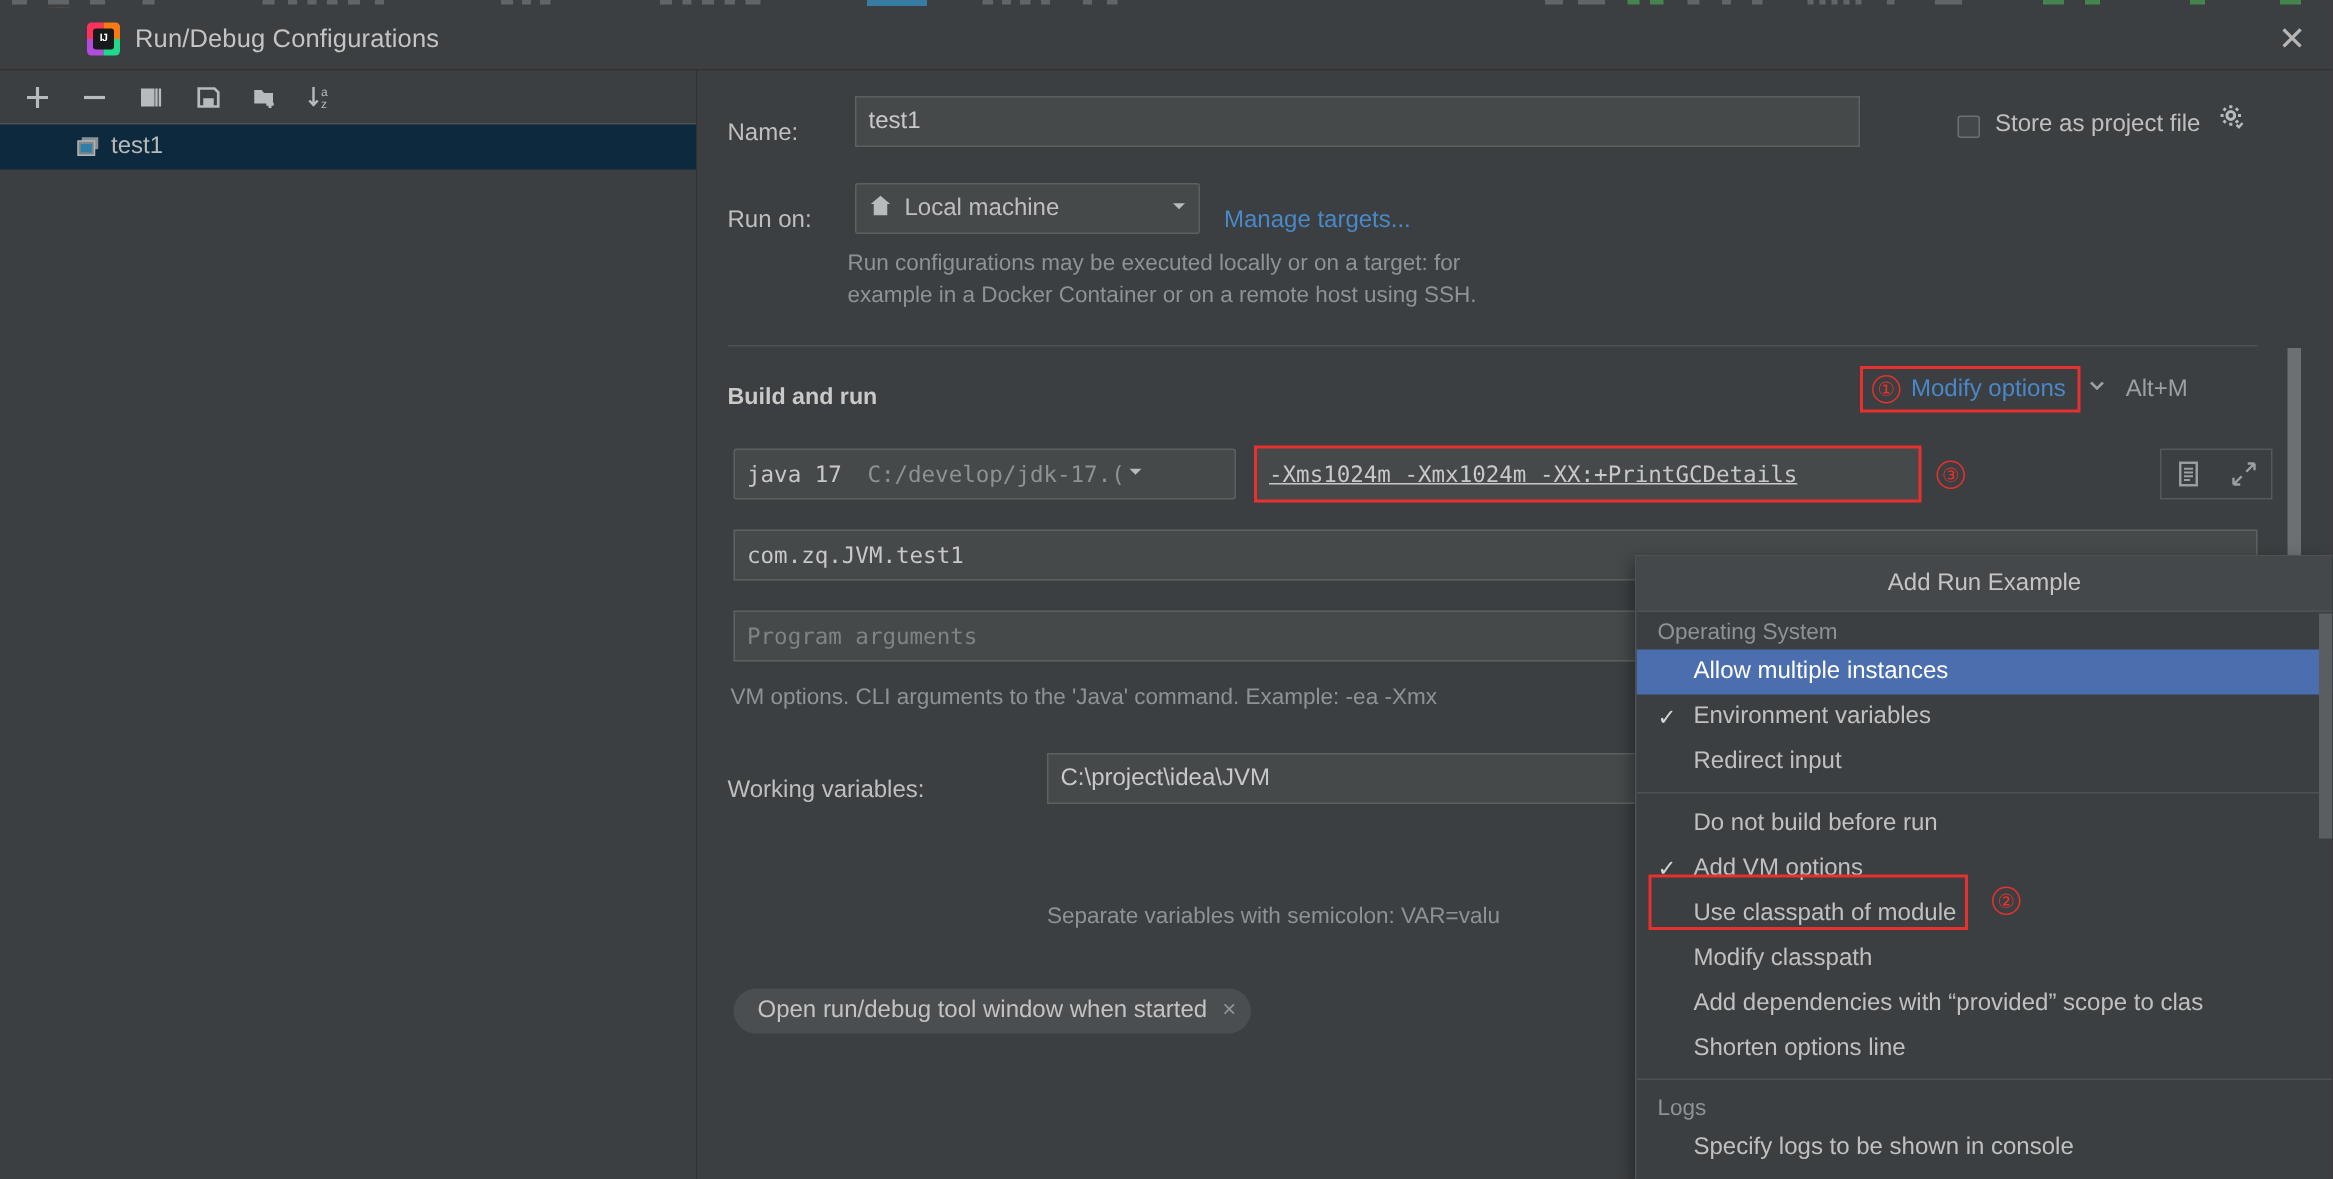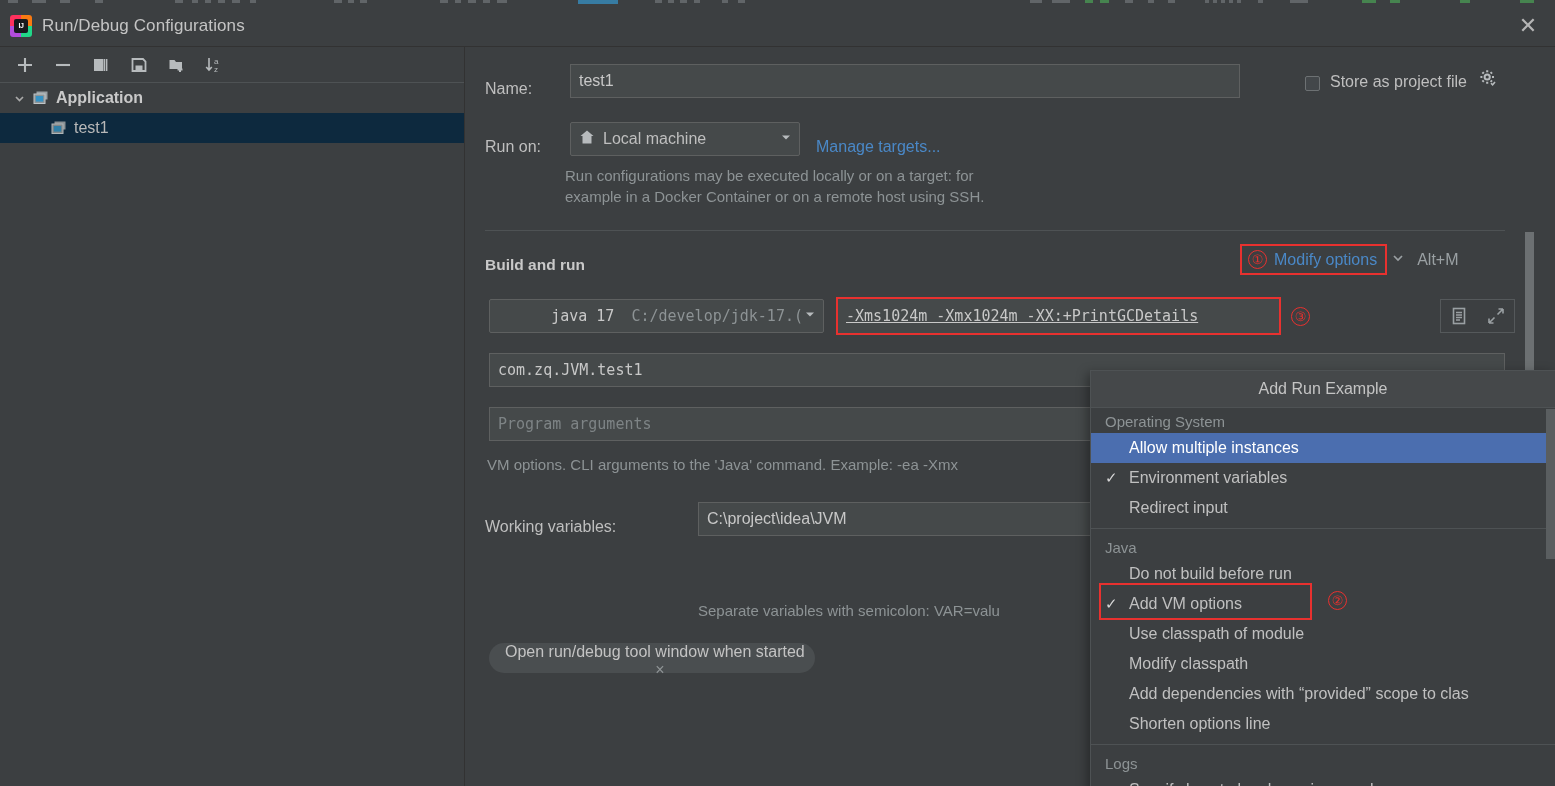--- a/index.html
+++ b/index.html
@@ -32,21 +32,21 @@
   
   .dialog {
     position:absolute; left:0; top:5px; width:1555px; height:781px;
     background:#3c3f41;
   }
 
   
   .titlebar {
     position:relative; height:42px; background:#3c3f41;
     border-bottom:1px solid #323232;
-    display:flex; align-items:center;
+    display:flex; align-items:center;padding-left:48px;
   }
   .ij-logo {
     width:22px; height:22px; margin-left:10px; margin-right:10px;
     position:relative; flex:0 0 auto;
   }
   .ij-logo .q { position:absolute; width:11px; height:11px; }
   .ij-logo .q1 { left:0; top:0; background:#fe315d; border-radius:3px 0 0 0;}
   .ij-logo .q2 { left:11px; top:0; background:#f97a12; border-radius:0 3px 0 0;}
   .ij-logo .q3 { left:0; top:11px; background:#b24cdb; border-radius:0 0 0 3px;}
   .ij-logo .q4 { left:11px; top:11px; background:#21d789; border-radius:0 0 3px 0;}
@@ -302,35 +302,20 @@
             <span>
               <svg width="20" height="18" viewBox="0 0 20 18">
                 <path d="M4 2v12M1.2 11l2.8 3 2.8-3" stroke="#b7bbbd" stroke-width="1.6" fill="none"></path>
                 <text x="9" y="8" font-size="8" fill="#b7bbbd" font-family="Liberation Sans, sans-serif">a</text>
                 <text x="9" y="16" font-size="8" fill="#b7bbbd" font-family="Liberation Sans, sans-serif">z</text>
               </svg>
             </span>
           </div>
         </div>
 
-        <div class="tree-row group">
-          <span class="chev">
-            <svg width="13" height="13" viewBox="0 0 13 13">
-                <path d="M3 5l3.5 3.5L10 5" stroke="#a9a9a9" stroke-width="1.7" fill="none"></path>
-              </svg>
-          </span>
-          <span class="node-icon">
-            <svg width="16" height="16" viewBox="0 0 16 16">
-              <rect x="3.5" y="1.5" width="11" height="8" fill="#9aa0a3"></rect>
-              <rect x="1" y="4" width="11" height="9.5" fill="#8d9497" stroke="#c0c5c7" stroke-width="1"></rect>
-              <rect x="2.8" y="6" width="7.4" height="5.6" fill="#3592c4"></rect>
-            </svg>
-          </span>
-          <span class="label">Application</span>
-        </div>
 
         <div class="tree-row child selected">
           <span class="node-icon">
             <svg width="16" height="16" viewBox="0 0 16 16">
               <rect x="3.5" y="1.5" width="11" height="8" fill="#8a9194"></rect>
               <rect x="1" y="4" width="11" height="9.5" fill="#7f8689" stroke="#b0b6b8" stroke-width="1"></rect>
               <rect x="2.8" y="6" width="7.4" height="5.6" fill="#2e7fa8"></rect>
             </svg>
           </span>
           <span class="label">test1</span>
@@ -394,21 +379,21 @@
             <span class="link">Modify options</span>
           </div>
           <span style="margin-left:4px;">
             <svg width="14" height="14" viewBox="0 0 14 14">
                 <path d="M3 5l4 4 4-4" stroke="#9aa0a3" stroke-width="1.7" fill="none"></path>
               </svg>
           </span>
           <span class="hint" style="margin-left:12px; font-size:16px; color:#9aa0a3;">Alt+M</span>
         </div>
 
-        <div class="combo" style="position:absolute; left:24px; top:252px; width:335px; justify-content:flex-end;">
+        <div class="combo" style="position:absolute; left:24px; top:252px; width:335px; justify-content:flex-start;">
           <span style="font-family:'DejaVu Sans Mono', monospace; font-size:15px; color:#c8c8c8;">
             <span>java 17</span>
             <span style="color:#8d9395; margin-left:8px;">C:/develop/jdk-17.(</span>
           </span>
           <span>
             <svg width="14" height="14" viewBox="0 0 14 14">
                 <path d="M3 5.5l4 4 4-4z" fill="#b7bbbd"></path>
               </svg>
           </span>
         </div>
@@ -438,21 +423,21 @@
         <div class="hint" style="position:absolute; left:22px; top:407px; width:1020px; white-space:nowrap;">VM options. CLI arguments to the 'Java' command. Example: -ea -Xmx</div>
 
         <div class="row" style="position:absolute; left:20px; top:455px;">
           <span class="lbl" style="width:213px;">Working variables:</span>
           <div class="txtfield" style="width:807px;">C:\project\idea\JVM</div>
         </div>
 
 
         <div class="hint" style="position:absolute; left:233px; top:553px; white-space:nowrap;">Separate variables with semicolon: VAR=valu</div>
 
-        <div class="chip" style="position:absolute; left:24px; top:596px;flex-direction:column;">
+        <div class="chip" style="position:absolute; left:24px; top:612px;">
           <span>Open run/debug tool window when started</span>
           <span class="x">×</span>
         </div>
 
         <div class="vscroll" style="left:1060px; top:185px; height:305px;"></div>
 
       </div>
 
     </div>
 
@@ -469,21 +454,20 @@
         <span class="chk">✓</span>
         <span>Environment variables</span>
       </div>
       <div class="menu-item">
         <span class="chk"></span>
         <span>Redirect input</span>
       </div>
 
       <div class="menu-sep"></div>
 
-      <div class="menu-section">Java</div>
       <div class="menu-item">
         <span class="chk"></span>
         <span>Do not build before run</span>
       </div>
       <div class="menu-item" style="position:relative;">
         <span class="chk">✓</span>
         <span>Add VM options</span>
       </div>
       <div class="menu-item">
         <span class="chk"></span>

